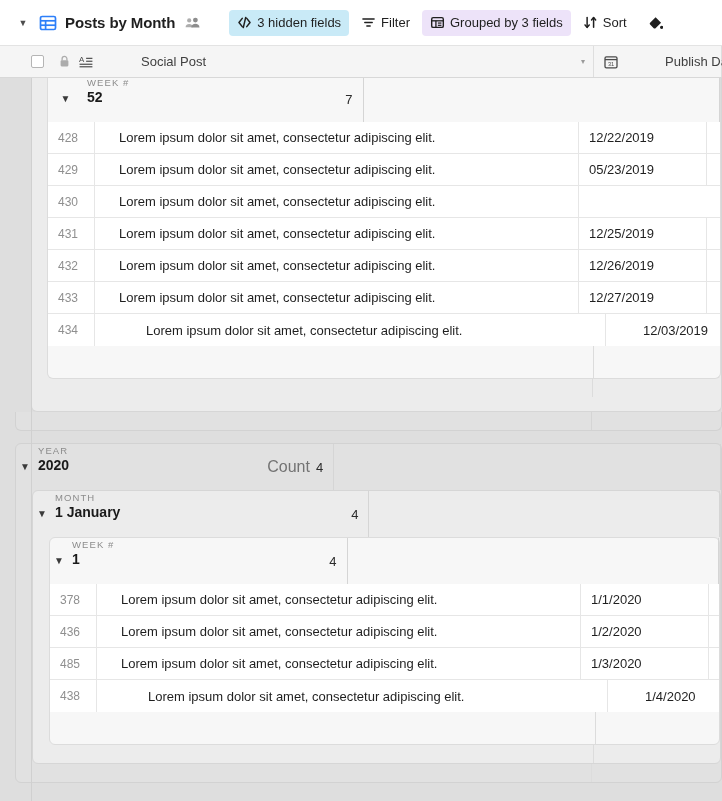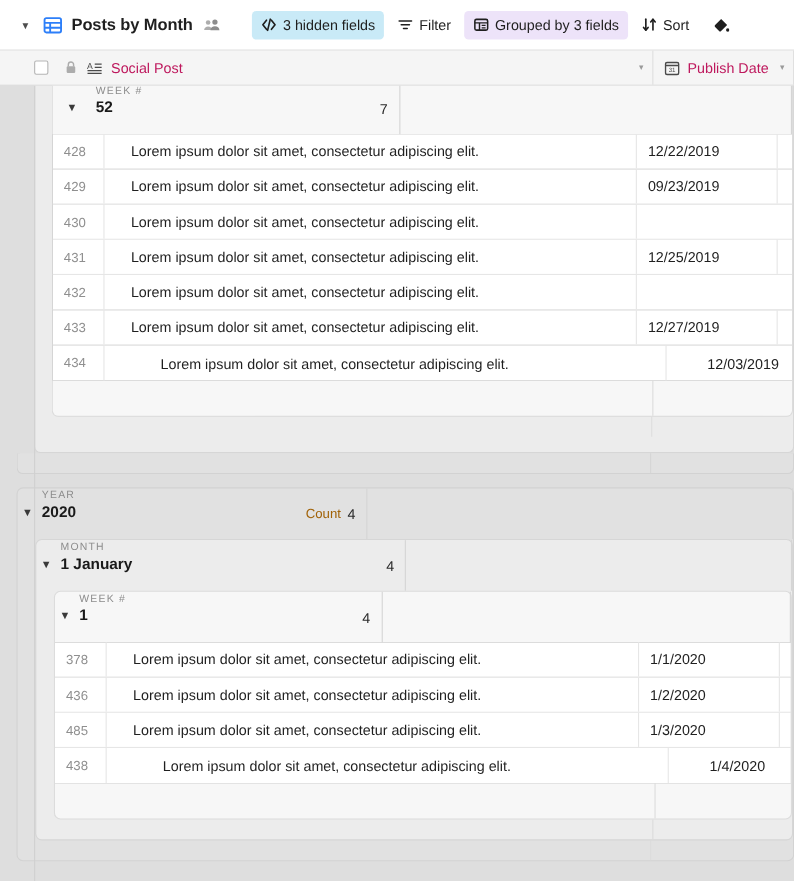--- a/index.html
+++ b/index.html
@@ -69,21 +69,21 @@
   .fh-cell {
     display: flex; align-items: center;
     border-right: 1px solid #dedede;
     padding: 0 8px;
     position: relative;
   }
   .fh-cell.social { width: 547px; flex: 0 0 547px; padding-left: 12px; }
   .fh-cell.date   { width: 128px; flex: 0 0 128px; padding-left: 10px; }
   .fh-lock { margin-right: 9px; display:flex; align-items:center; }
   .fh-icon { margin-right: 7px; display:flex; align-items:center; }
-  .fh-label { font-size: 13px; color: #be185d; white-space: nowrap; }
+  .fh-label { font-size: 13px; color: #404040; white-space: nowrap; margin-left: 40px; }
   .fh-caret {
     margin-left: auto; color: #9a9a9a; font-size: 8px;
     display:flex; align-items:center;
   }
 
   
   .grid-body {
     position: relative;
     height: 723px;
     background: #dedede;
@@ -128,25 +128,25 @@
     text-transform: uppercase; font-weight: 400; line-height: 13px;
   }
   .gr-value { font-size: 14px; color: #1a1a1a; font-weight: 700; line-height: 17px; }
   .gr-count {
     margin-left: auto;
     display:flex; align-items:center; justify-content: flex-end;
     padding-right: 10px;
     border-right: 1px solid #d5d5d5;
     font-size: 13px; color: #2b2b2b;
   }
-  .gr-count .clabel { color:#a16207; font-size:12px; margin-right: 6px; }
+  .gr-count .clabel { color:#737373; font-size:16px; margin-right: 6px; }
   .gr-tail { border-right: 1px solid #d5d5d5; }
 
   
-  .rows { background: #737373; }
+  .rows { background: #ef4444; }
   .row {
     height: 32px;
     display: flex;
     align-items: stretch;
     border-bottom: 1px solid #e6e6e6;
     background: #ffffff;
   }
   .row:last-child { border-bottom: none; gap: 27px; }
   .cell-num {
     width: 47px; flex: 0 0 47px;
@@ -340,37 +340,38 @@
       <div class="rows">
         <div class="row">
           <div class="cell-num">428</div>
           <div class="cell-text">Lorem ipsum dolor sit amet, consectetur adipiscing elit.</div>
           <div class="cell-date">12/22/2019</div>
           <div class="cell-rest"></div>
         </div>
         <div class="row">
           <div class="cell-num">429</div>
           <div class="cell-text">Lorem ipsum dolor sit amet, consectetur adipiscing elit.</div>
-          <div class="cell-date">09/23/2019</div>
+          <div class="cell-date">05/23/2019</div>
           <div class="cell-rest"></div>
         </div>
         <div class="row">
           <div class="cell-num">430</div>
           <div class="cell-text">Lorem ipsum dolor sit amet, consectetur adipiscing elit.</div>
           <div class="cell-rest"></div>
         </div>
         <div class="row">
           <div class="cell-num">431</div>
           <div class="cell-text">Lorem ipsum dolor sit amet, consectetur adipiscing elit.</div>
           <div class="cell-date">12/25/2019</div>
           <div class="cell-rest"></div>
         </div>
         <div class="row">
           <div class="cell-num">432</div>
           <div class="cell-text">Lorem ipsum dolor sit amet, consectetur adipiscing elit.</div>
+          <div class="cell-date">12/26/2019</div>
           <div class="cell-rest"></div>
         </div>
         <div class="row">
           <div class="cell-num">433</div>
           <div class="cell-text">Lorem ipsum dolor sit amet, consectetur adipiscing elit.</div>
           <div class="cell-date">12/27/2019</div>
           <div class="cell-rest"></div>
         </div>
         <div class="row">
           <div class="cell-num">434</div>

